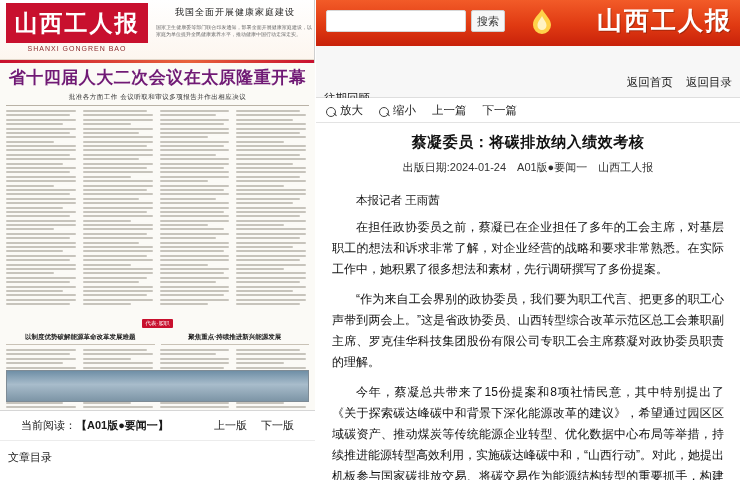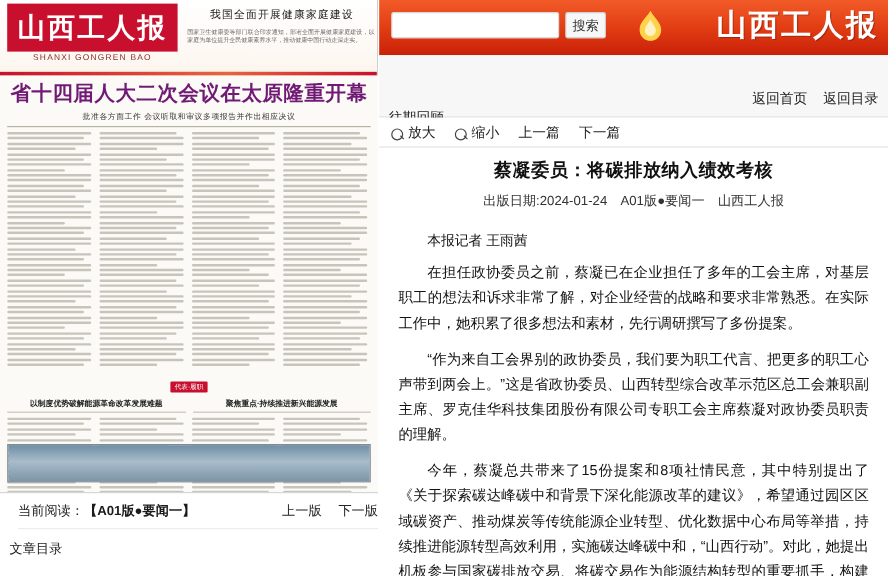--- a/index.html
+++ b/index.html
@@ -102,23 +102,22 @@
   }
 
   
   .lfoot {
     position: absolute; left: 0; top: 410px; width: 315px; height: 70px;
     background: #ffffff; border-top: 1px solid #d6d6d6;
     font-size: 11px; color: #222;
   }
   .lfoot-row {
     display: flex; align-items: center; height: 30px;
-    padding: 0 0; border-bottom: 1px solid #ececec;
+    padding: 0 21px; border-bottom: 1px solid #ececec;
     justify-content: space-between;
-    margin-left: 15px;
   }
   .reading-now { font-size: 11px; color: #222; }
   .reading-now b { color: #1a1a1a; }
   .pgbtns { display: flex; gap: 14px; }
   .pgbtn { color: #222; font-size: 11px; cursor: pointer; }
   .catalog { display: flex; align-items: center; height: 32px; padding: 0 8px; font-size: 11px; }
 
   
   .right {
     position: absolute; left: 316px; top: 0; width: 424px; height: 480px;

